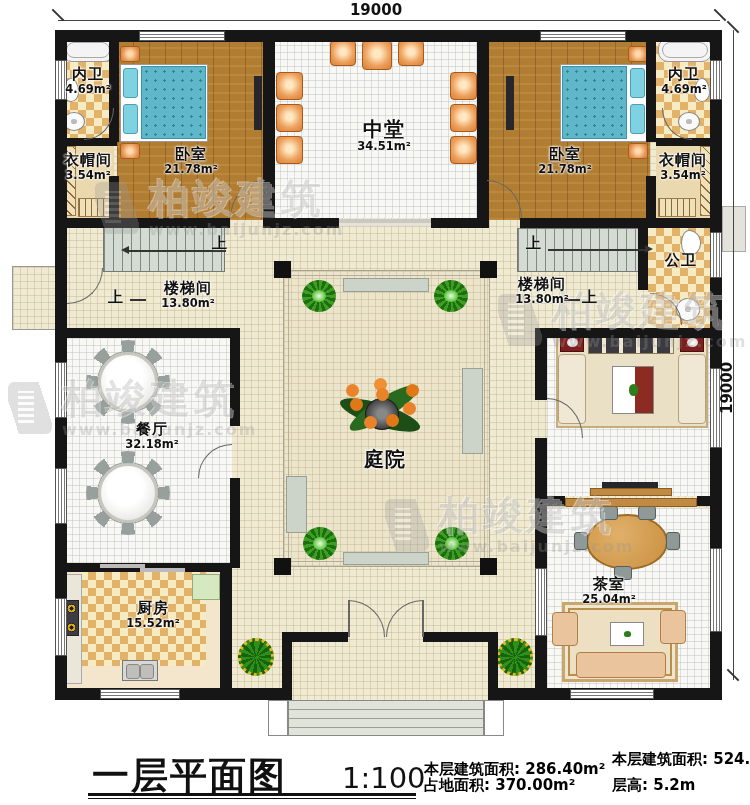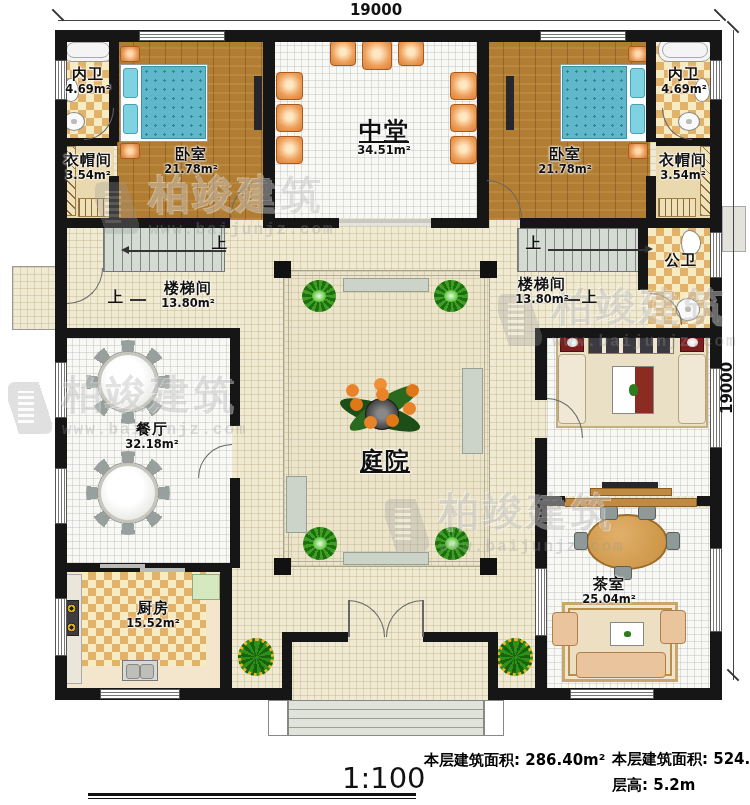--- a/index.html
+++ b/index.html
@@ -36,21 +36,21 @@
   .arc-tl{border-width:1.4px 0 0 1.4px;border-radius:100% 0 0 0;}
   .arc-tr{border-width:1.4px 1.4px 0 0;border-radius:0 100% 0 0;}
   .arc-bl{border-width:0 0 1.4px 1.4px;border-radius:0 0 0 100%;}
   .arc-br{border-width:0 1.4px 1.4px 0;border-radius:0 0 100% 0;}
   .leafline{background:#666;z-index:22;}
   
   .rlabel{z-index:30;text-align:center;font-weight:bold;color:#101010;line-height:1.1;
           text-shadow:0 0 2px #fff,0 0 2px #fff,0 0 3px #fff;}
   .rlabel .rname{display:block;font-size:15px;letter-spacing:1px;}
   .rlabel .rarea{display:block;font-size:11.5px;}
-  .big .rname{font-size:24px;text-decoration:underline;}
+  .big .rname{font-size:20px;}
   .up{z-index:30;font-size:15px;font-weight:bold;color:#111;text-shadow:0 0 2px #fff;}
   .aline{background:#333;z-index:29;}
   .ah{width:0;height:0;border-style:solid;z-index:29;}
   
   .cz{background:radial-gradient(circle at 50% 45%,#ffe7c2 0 18%,#eda05c 60%,#d87f35 100%);
       border:1px solid #a85a1d;border-radius:4px;z-index:10;}
   .bedbase{background:#fdfdfd;border:1px solid #999;z-index:10;}
   .mattress{background-color:#5fb7c9;background-image:radial-gradient(#2e8399 1.2px,transparent 1.2px);
       background-size:9px 9px;border:1px solid #3a93a8;z-index:11;}
   .pillow{background:#7fd2e2;border:1px solid #4aa0b4;border-radius:3px;z-index:12;}
@@ -98,21 +98,21 @@
       box-shadow:-26px 10px 0 #e07818,-12px 28px 0 #e8832a,10px 26px 0 #e07818,
                  27px 14px 0 #e8832a,30px -4px 0 #e07818,-30px -4px 0 #e8832a,-2px -10px 0 #ef9035;}
   .steps{background-color:#dfe3d9;background-image:repeating-linear-gradient(180deg,transparent 0 8px,#9aa096 8px 9px);border:1px solid #888;}
   .post{background:#fff;border:1px solid #888;}
   .pad{background:#e3e3db;border:1px solid #aaa;}
   
   .wm{display:flex;align-items:center;gap:10px;z-index:28;pointer-events:none;opacity:.5;}
   .wm-logo{width:44px;height:52px;background:linear-gradient(72deg,transparent 18%,#9a9a9a 18% 78%,transparent 78%);border-radius:6px;position:relative;opacity:.6;}
   .wm-logo::after{content:"";position:absolute;left:10px;top:9px;width:16px;height:32px;
       background:repeating-linear-gradient(0deg,rgba(255,255,255,.9) 0 3px,transparent 3px 6px);}
-  .wm-text{line-height:1;font-family:Liberation Mono, monospace;}
+  .wm-text{line-height:1;}
   .wm-brand{font-size:40px;font-weight:bold;letter-spacing:4px;color:rgba(148,148,148,.55);
       text-shadow:1px 1px 0 rgba(255,255,255,.85),-1px -1px 0 rgba(255,255,255,.85);}
   .wm-url{font-size:16px;font-weight:bold;letter-spacing:2px;color:rgba(150,150,150,.6);margin-top:4px;}
   
   .dimline{background:#444;z-index:31;}
   .tick{width:16px;height:2px;background:#333;transform:rotate(45deg);z-index:31;}
   .dimtext{font-size:15px;font-weight:bold;color:#111;z-index:31;text-align:center;}
   .dimtext-v{writing-mode:vertical-rl;transform:rotate(180deg);}
   
   .plan-title{font-size:37px;font-weight:bold;color:#111;letter-spacing:2px;z-index:32;}
@@ -416,26 +416,30 @@
   <div class="a dimline" style="left:58px;top:20px;width:662px;height:1px;"></div>
   <div class="a tick" style="left:50px;top:14px;"></div>
   <div class="a tick" style="left:712px;top:14px;"></div>
   <div class="a dimtext" style="left:348px;top:1px;width:56px;">19000</div>
   <div class="a dimline" style="left:733px;top:30px;width:1px;height:650px;"></div>
   <div class="a tick" style="left:725px;top:26px;"></div>
   <div class="a tick" style="left:725px;top:674px;"></div>
   <div class="a dimtext dimtext-v" style="left:718px;top:358px;height:60px;">19000</div>
 
   <div class="a" style="left:0;top:745px;width:750px;height:60px;background:#fff;z-index:32;">
+    <div class="a plan-title" style="left:92px;top:6px;">一层平面图</div>
     <div class="a plan-scale" style="left:342px;top:16px;">1:100</div>
     <div class="a tline" style="left:88px;top:48px;width:328px;height:2.5px;"></div>
     <div class="a tline" style="left:88px;top:53px;width:328px;height:1px;"></div>
-    <div class="a stat" style="left:424px;top:6px;">
+    <div class="a stat" style="left:424px;top:15px;">
       <span>本层建筑面积:</span>
       <span>286.40m²</span></div>
+    <div class="a stat" style="left:424px;top:31px;">
+      <span>占地面积:</span>
+      <span>370.00m²</span></div>
     <div class="a stat" style="left:612px;top:5px;">
       <span>本层建筑面积:</span>
       <span>524.28m²</span></div>
     <div class="a stat" style="left:612px;top:31px;">
       <span>层高:</span>
       <span>5.2m</span></div>
   </div>
 
 </div>
 

